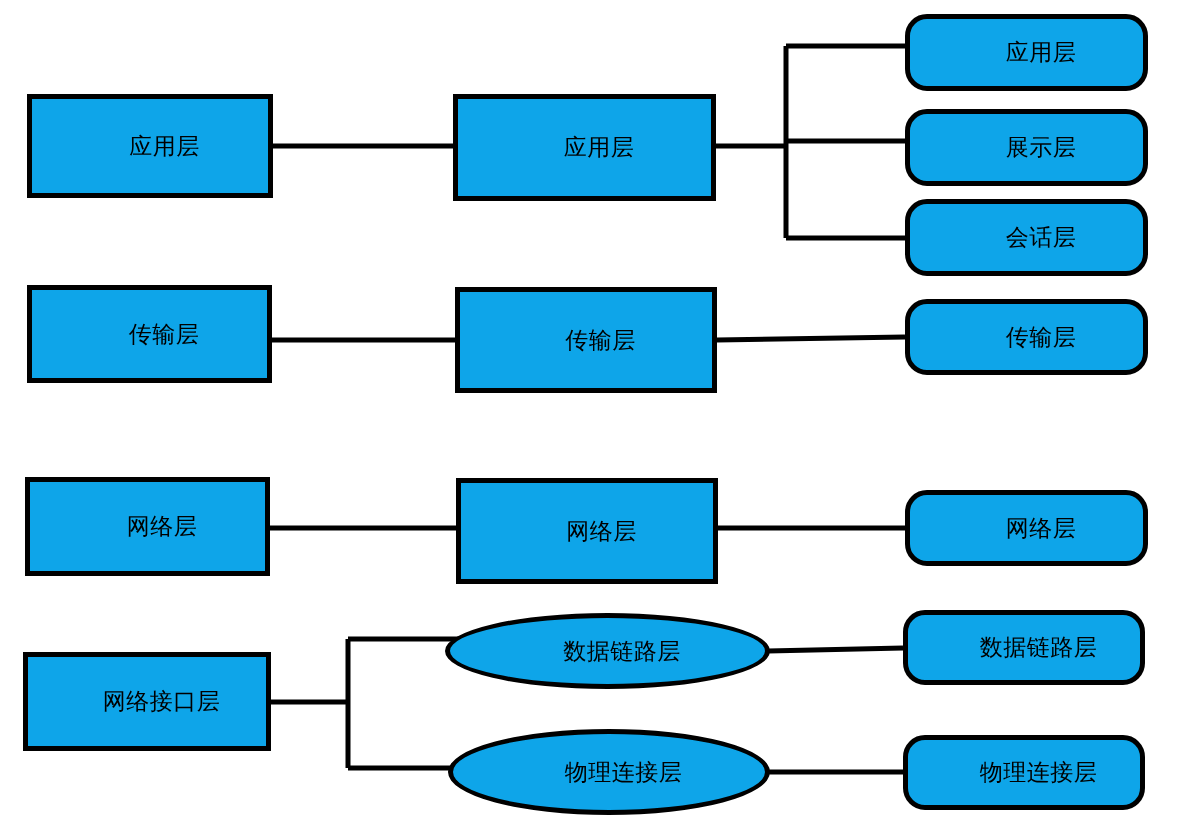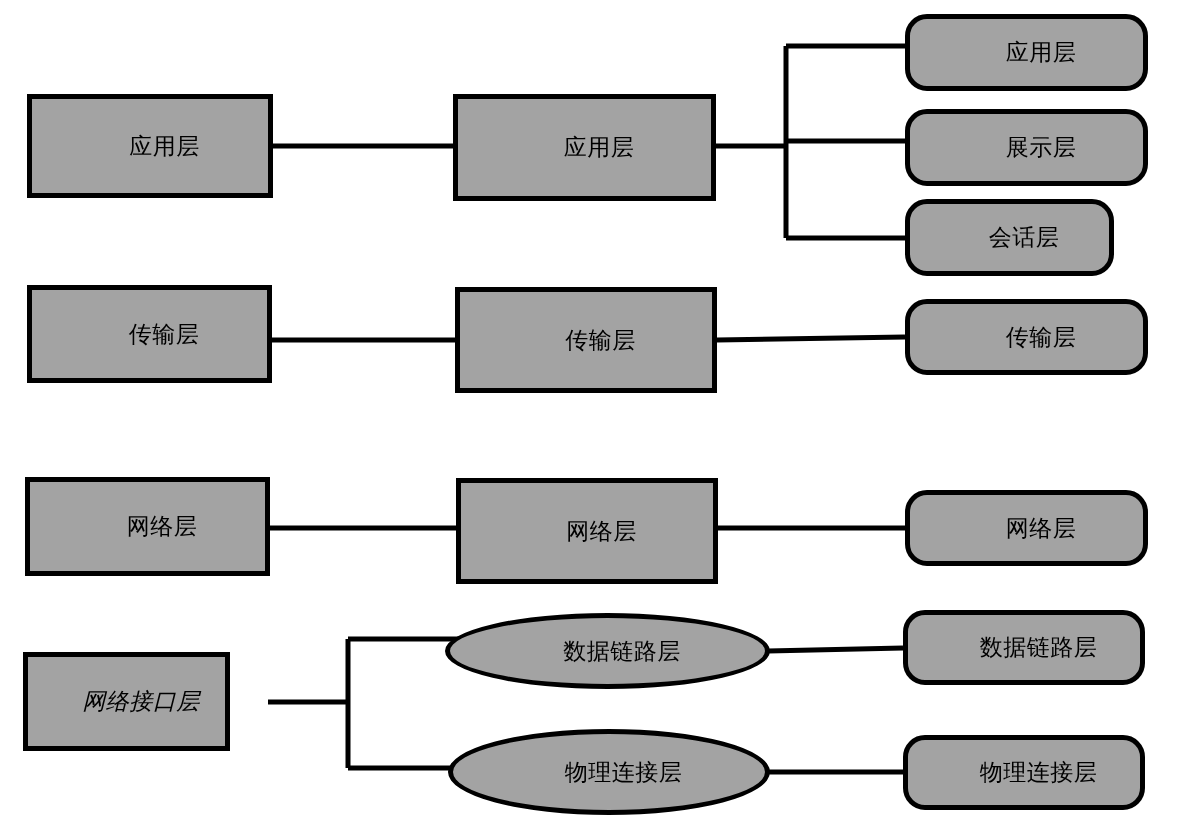--- a/index.html
+++ b/index.html
@@ -22,21 +22,21 @@
     width: 1191px;
     height: 840px;
     pointer-events: none;
   }
   .node {
     position: absolute;
     box-sizing: border-box;
     display: flex;
     align-items: center;
     justify-content: center;
-    background: #a3a3a3;
+    background: #0ea5e9;
     color: #000000;
     font-size: 23px;
     line-height: 1;
     letter-spacing: 0.5px;
     white-space: nowrap;
     padding-left: 29px;
   }
   .node.rect {
     border: 5px solid #000000;
     border-radius: 0;
@@ -73,21 +73,21 @@
   <div id="nodes">
       <div class="node rect" style="left: 27px; top: 94px; width: 246px; height: 104px;">
         <span class="node-label">应用层</span>
       </div>
       <div class="node rect" style="left: 27px; top: 285px; width: 245px; height: 98px;">
         <span class="node-label">传输层</span>
       </div>
       <div class="node rect" style="left: 25px; top: 477px; width: 245px; height: 99px;">
         <span class="node-label">网络层</span>
       </div>
-      <div class="node rect" style="left: 23px; top: 652px; width: 207px; height: 99px; font-style: italic;">
+      <div class="node rect" style="left: 23px; top: 652px; width: 248px; height: 99px;">
         <span class="node-label">网络接口层</span>
       </div>
       <div class="node rect" style="left: 453px; top: 94px; width: 263px; height: 107px;">
         <span class="node-label">应用层</span>
       </div>
       <div class="node rect" style="left: 455px; top: 287px; width: 262px; height: 106px;">
         <span class="node-label">传输层</span>
       </div>
       <div class="node rect" style="left: 456px; top: 478px; width: 262px; height: 106px;">
         <span class="node-label">网络层</span>
@@ -97,21 +97,21 @@
       </div>
       <div class="node ellipse" style="left: 448px; top: 729px; width: 322px; height: 86px;">
         <span class="node-label">物理连接层</span>
       </div>
       <div class="node rounded" style="left: 905px; top: 14px; width: 243px; height: 77px;">
         <span class="node-label">应用层</span>
       </div>
       <div class="node rounded" style="left: 905px; top: 109px; width: 243px; height: 77px;">
         <span class="node-label">展示层</span>
       </div>
-      <div class="node rounded" style="left: 905px; top: 199px; width: 209px; height: 77px; text-align: center;">
+      <div class="node rounded" style="left: 905px; top: 199px; width: 243px; height: 77px; text-align: center;">
         <span class="node-label">会话层</span>
       </div>
       <div class="node rounded" style="left: 905px; top: 299px; width: 243px; height: 76px;">
         <span class="node-label">传输层</span>
       </div>
       <div class="node rounded" style="left: 905px; top: 490px; width: 243px; height: 76px;">
         <span class="node-label">网络层</span>
       </div>
       <div class="node rounded" style="left: 903px; top: 610px; width: 242px; height: 75px;">
         <span class="node-label">数据链路层</span>

